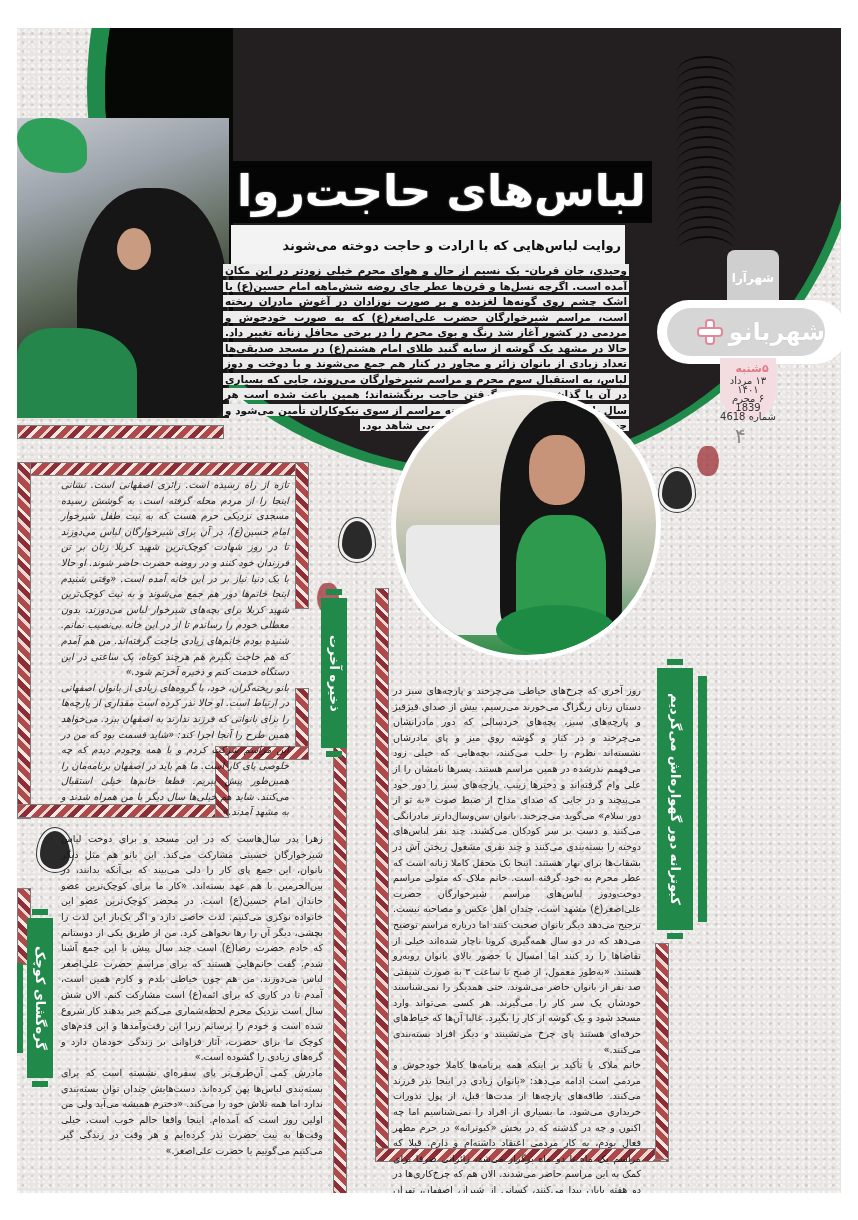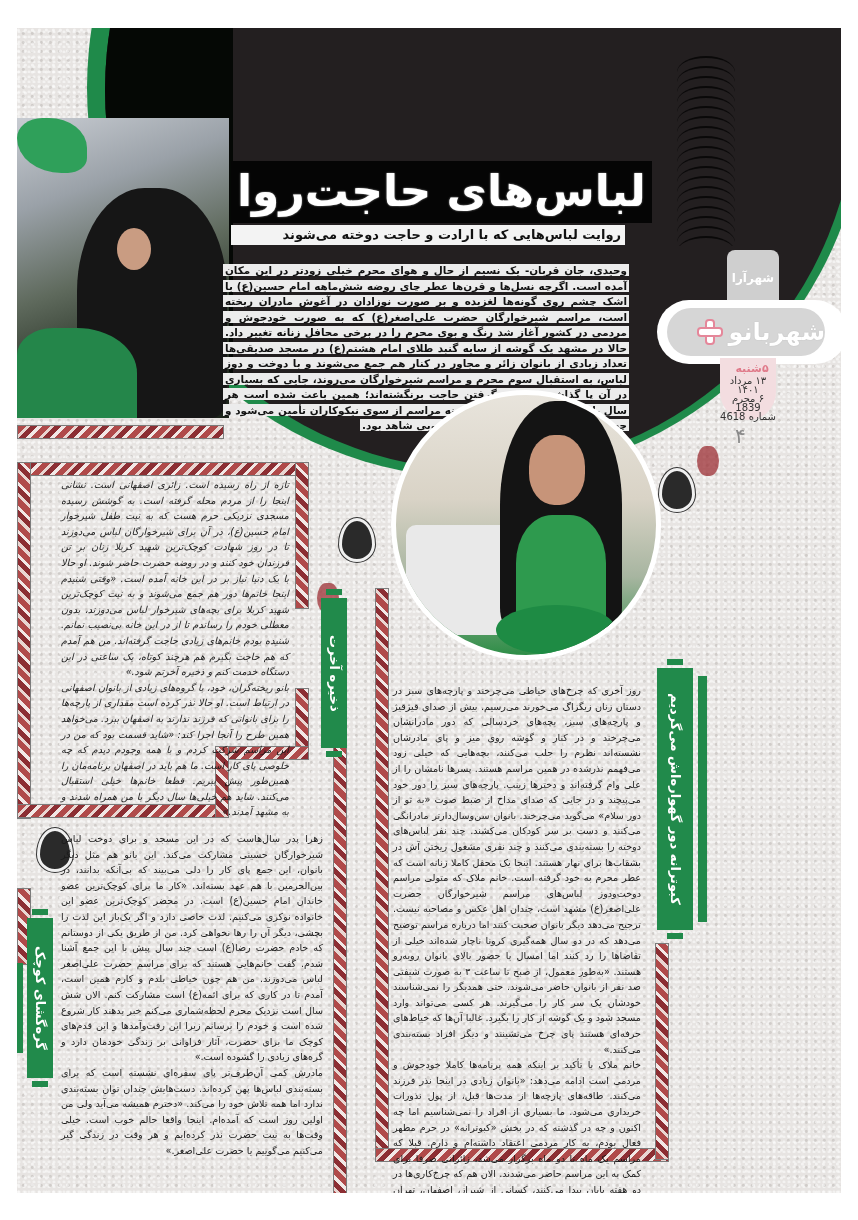--- a/index.html
+++ b/index.html
@@ -18,21 +18,21 @@
   .waves-mask{position:absolute;left:643px;top:28px;width:92px;height:190px;overflow:hidden;}
   .waves-mask span{display:block;width:58px;height:14px;margin:0 auto -6px;border-top:2px solid #0a0909;border-radius:50% 50% 0 0/100% 100% 0 0;}
   
   .photo-top{position:absolute;left:0;top:90px;width:212px;height:300px;background:linear-gradient(160deg,#c8ccd2 0%,#9aa1a8 25%,#5f6a5d 50%,#2f3a2d 70%,#1b2219 100%);overflow:hidden;}
   .photo-top .cloth{position:absolute;left:0;top:0;width:70px;height:55px;background:#2fa05a;border-radius:40% 60% 30% 70%;}
   .photo-top .woman{position:absolute;left:60px;top:70px;width:150px;height:230px;background:#161616;border-radius:45% 45% 10% 10%;}
   .photo-top .face{position:absolute;left:100px;top:110px;width:34px;height:42px;background:#c99c82;border-radius:50%;}
   .photo-top .green{position:absolute;left:0;top:210px;width:120px;height:90px;background:#24864a;border-radius:30% 50% 0 0;}
   
   .headline{position:absolute;left:214px;top:133px;background:#050505;padding:0 6px 2px;color:#fff;font-family:"DejaVu Sans",sans-serif;font-weight:bold;font-size:44px;line-height:60px;direction:rtl;text-shadow:0 0 2px #9a9a9a;}
-  .subhead{position:absolute;left:214px;top:197px;width:394px;background:#f3f3f3;color:#111;font-size:13px;font-weight:bold;line-height:18px;padding:1px 4px;direction:rtl;text-align:right;box-sizing:border-box;}
+  .subhead{position:absolute;left:214px;top:197px;width:394px;background:#f3f3f3;color:#111;font-size:13px;font-weight:bold;line-height:18px;padding:12px 4px;direction:rtl;text-align:right;box-sizing:border-box;}
   .lead{position:absolute;left:206px;top:235px;width:406px;direction:rtl;text-align:justify;font-size:10.4px;line-height:15.5px;font-weight:bold;color:#111;}
   .lead span{background:#ececec;box-decoration-break:clone;-webkit-box-decoration-break:clone;padding:0 2px;}
   
   .logo-tab{position:absolute;left:710px;top:222px;width:52px;height:56px;background:#cfcfcf;border-radius:8px 8px 0 0;display:flex;align-items:center;justify-content:center;color:#fff;font-size:12px;font-weight:bold;}
   .logo-pill{position:absolute;left:640px;top:272px;width:190px;height:64px;background:#fff;border-radius:32px;}
   .logo-pill-inner{position:absolute;left:650px;top:280px;width:158px;height:48px;background:#d6d6d6;border-radius:24px;display:flex;align-items:center;justify-content:flex-start;direction:rtl;gap:6px;}
   .logo-text{font-size:24px;font-weight:bold;color:#fff;text-shadow:0 0 1px #aaa;}
   .plus{width:26px;height:26px;position:relative;}
   .plus:before,.plus:after{content:"";position:absolute;background:#fff;border:2px solid #e5879a;border-radius:4px;}
   .plus:before{left:8px;top:0;width:6px;height:22px;}

